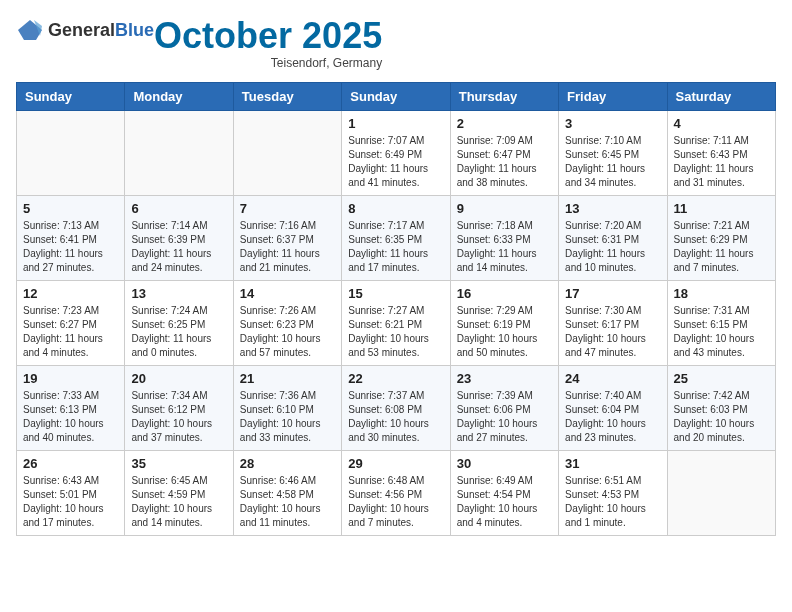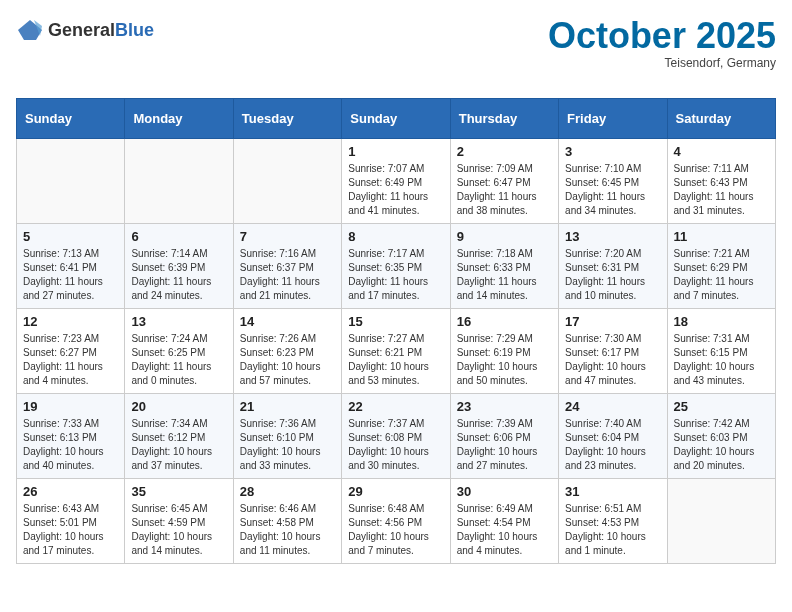--- a/index.html
+++ b/index.html
@@ -5,23 +5,22 @@
     * { box-sizing: border-box; margin: 0; padding: 0; }
     body {
       font-family: Arial, sans-serif;
       background: #fff;
       width: 792px;
       min-height: 612px;
       padding: 16px;
     }
     .header {
       display: flex;
-      justify-content: space-between;
       align-items: flex-start;
-      margin-bottom: 28px;
+      margin-bottom: 12px;
     }
     .logo {
       display: flex;
       align-items: center;
       gap: 4px;
     }
     .logo-text-general {
       font-size: 18px;
       font-weight: bold;
       color: #333;
@@ -52,21 +51,21 @@
       width: 100%;
       border-collapse: collapse;
       border: 1px solid #ccc;
     }
     .calendar th {
       background-color: #2a6bb5;
       color: #fff;
       font-size: 13px;
       font-weight: bold;
       text-align: left;
-      padding: 12px 8px;
+      padding: 6px 8px;
       border: 1px solid #1e5a9e;
       margin-top: 32px;
     }
     .calendar td {
       border: 1px solid #ccc;
       vertical-align: top;
       padding: 5px 6px;
       width: calc(100% / 7);
       min-height: 80px;
       font-size: 11px;

